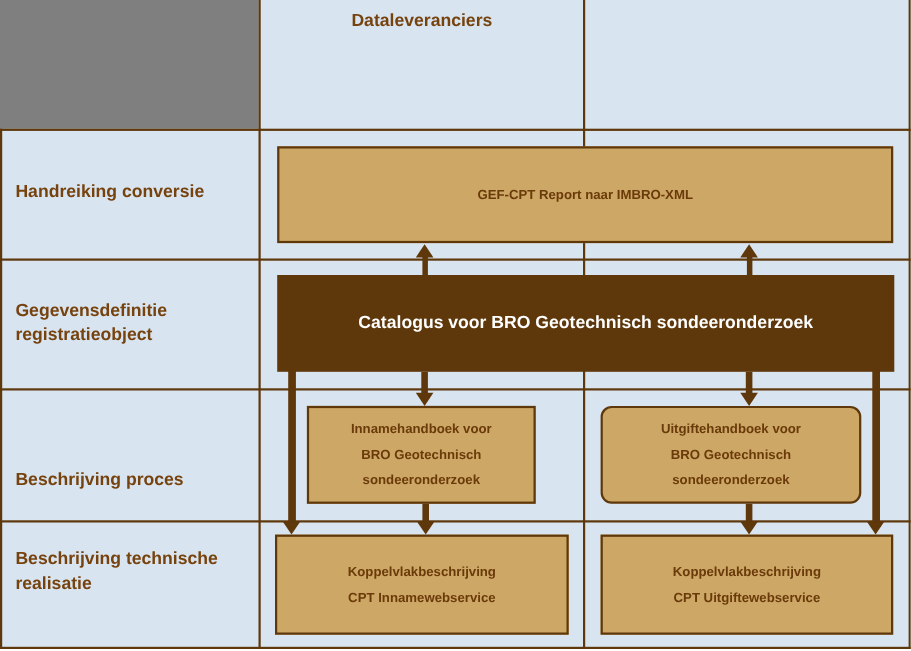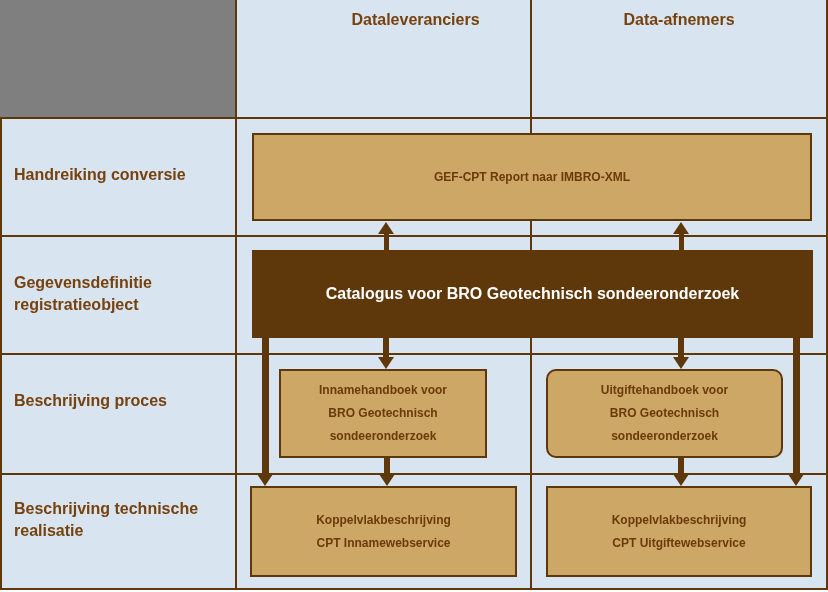--- a/index.html
+++ b/index.html
@@ -44,27 +44,26 @@
   <div class="vline" style="left:235px;"></div>
   <div class="vline" style="left:530px;"></div>
   <div class="vline" style="left:826px;"></div>
   <div class="vline" style="left:0;top:117px;height:473px;"></div>
   <div class="hline" style="top:117px;"></div>
   <div class="hline" style="top:235px;"></div>
   <div class="hline" style="top:353px;"></div>
   <div class="hline" style="top:473px;"></div>
   <div class="hline" style="top:588px;"></div>
 
-  <div class="col-header" style="left:237px;width:293px;margin-left:32px;">Dataleveranciers</div>
-  <div class="col-header" style="left:532px;width:294px;">Data-afnemers</div>
+  <div class="col-header" style="left:237px;width:293px;">Dataleveranciers</div>
 
   <div class="row-label" style="top:117px;height:116px;">Handreiking conversie</div>
   <div class="row-label" style="top:235px;height:118px;">Gegevensdefinitie
 registratieobject</div>
-  <div class="row-label" style="top:337px;height:128px;text-align:center;">Beschrijving proces</div>
+  <div class="row-label" style="top:373px;height:128px;text-align:center;">Beschrijving proces</div>
   <div class="row-label" style="top:473px;height:94px;">Beschrijving technische
 realisatie</div>
 
   <div class="doc-box" style="left:252px;top:133px;width:560px;height:88px;">GEF-CPT Report naar IMBRO-XML</div>
 
   <div class="dark-box" style="left:252px;top:250px;width:561px;height:88px;">Catalogus voor BRO Geotechnisch sondeeronderzoek</div>
 
   <div class="doc-box" style="left:279px;top:369px;width:208px;height:89px;">Innamehandboek voor
 BRO Geotechnisch
 sondeeronderzoek</div>

